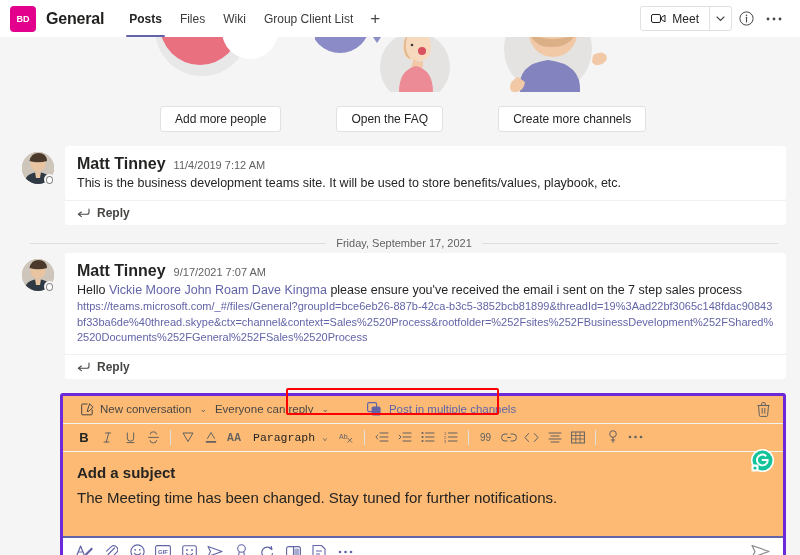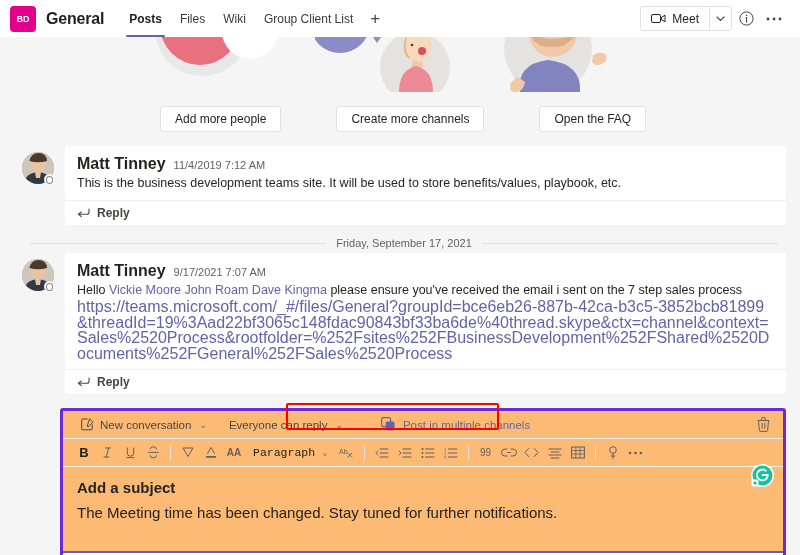--- a/index.html
+++ b/index.html
@@ -176,21 +176,21 @@
   .msg-head { display: flex; align-items: baseline; gap: 8px; margin-bottom: 2px; }
   .msg-author { font-size: 16px; font-weight: bold; color: #252423; }
   .msg-time { font-size: 11px; color: #616161; }
   .msg-body { font-size: 12.5px; color: #252423; line-height: 17px; padding-bottom: 6px; }
   .mention { color: #6264a7; }
   .msg-link {
     color: #6264a7;
     word-break: break-all;
     line-height: 15.5px;
     display: block;
-    font-size: 16px;
+    font-size: 11px;
     cursor: pointer;
   }
   .reply-bar {
     margin-left: 43px;
     background: #fff;
     border-top: 1px solid #f0f0f0;
     border-radius: 0 0 3px 3px;
     height: 25px;
     display: flex; align-items: center;
     padding-left: 12px;
@@ -402,22 +402,22 @@
       <circle cx="63" cy="-4" r="24" fill="#f2c9a6"></circle>
       <path d="M42 -6 q2 -20 22 -20 q20 0 22 18 q-22 2 -44 2Z" fill="#b5835a"></path>
       <path d="M39 -6 q16 14 46 4 q-6 12 -24 12 q-18 0 -22 -16Z" fill="#c99a6e" opacity="0.55"></path>
       <path d="M28 40 q-8 4 -8 10 q0 6 7 5 q7 -2 8 -10Z" fill="#f2c9a6"></path>
       <path d="M103 18 q9 -5 13 0 q3 5 -4 9 q-7 3 -10 -2Z" fill="#f2c9a6"></path>
     </svg>
   </div>
 
   <div class="banner-buttons">
     <div class="banner-btn">Add more people</div>
+    <div class="banner-btn">Open the FAQ</div>
     <div class="banner-btn">Create more channels</div>
-    <div class="banner-btn">Open the FAQ</div>
   </div>
 </div>
 
 <div class="messages">
 
   <div class="msg-row">
     <div class="avatar-wrap">
       <div class="avatar">
         <svg width="32" height="32" viewBox="0 0 32 32">
           <rect width="32" height="32" fill="#cfc6bb"></rect>
@@ -499,21 +499,21 @@
       <span>
         <svg width="13" height="13" viewBox="0 0 13 13">
             <path d="M6.5 1 H1.5 a0.8 0.8 0 0 0 -0.8 0.8 V11 a0.8 0.8 0 0 0 0.8 0.8 H10.4 a0.8 0.8 0 0 0 0.8 -0.8 V6.5" fill="none" stroke="#484644" stroke-width="1"></path>
             <path d="M8.6 0.8 L12 4.2 L8 8.2 L6.3 8.5 L6.6 6.8 Z" fill="none" stroke="#484644" stroke-width="1" stroke-linejoin="round"></path>
           </svg>
       </span>
       <span>New conversation</span>
       <span class="ct-caret">⌄</span>
     </div>
 
-    <div class="ct-item" style="margin-left:14px;justify-content:flex-end;">
+    <div class="ct-item" style="justify-content:flex-end;">
       <span>Everyone can reply</span>
       <span class="ct-caret">⌄</span>
     </div>
 
     <div class="post-multi">
       <span>
         <svg width="15" height="15" viewBox="0 0 15 15">
             <rect x="0.6" y="0.6" width="9" height="9" rx="1.6" fill="none" stroke="#6264a7" stroke-width="1.2"></rect>
             <rect x="4.6" y="4.6" width="9" height="9" rx="1.6" fill="#6264a7"></rect>
           </svg>

